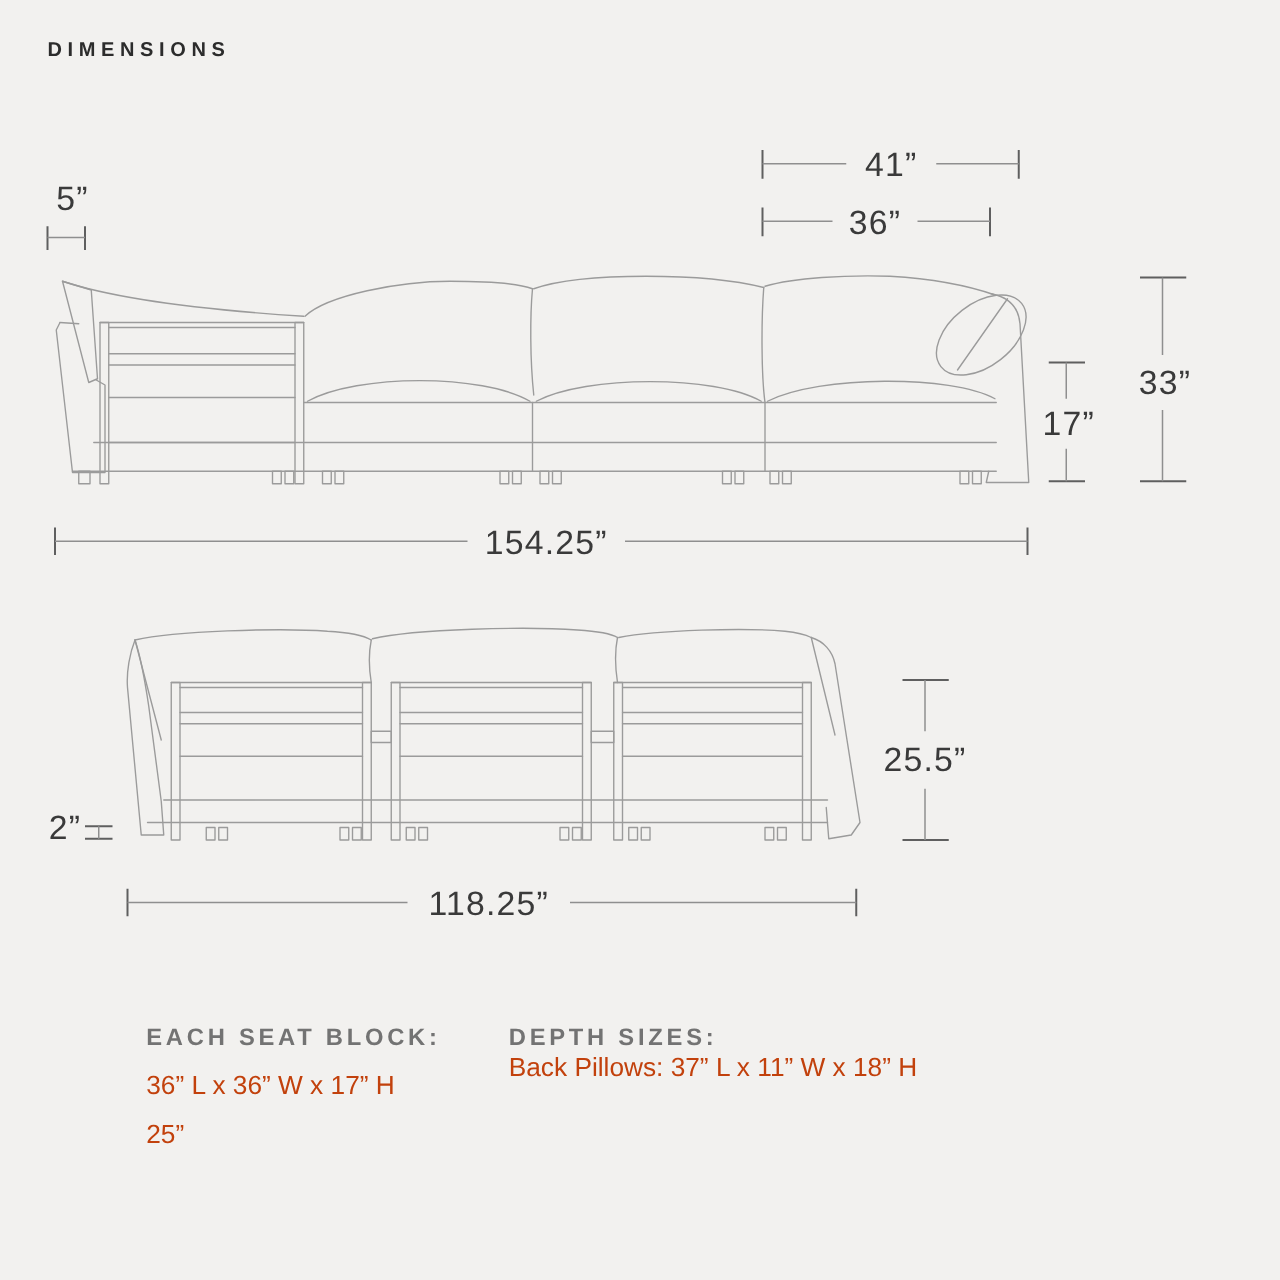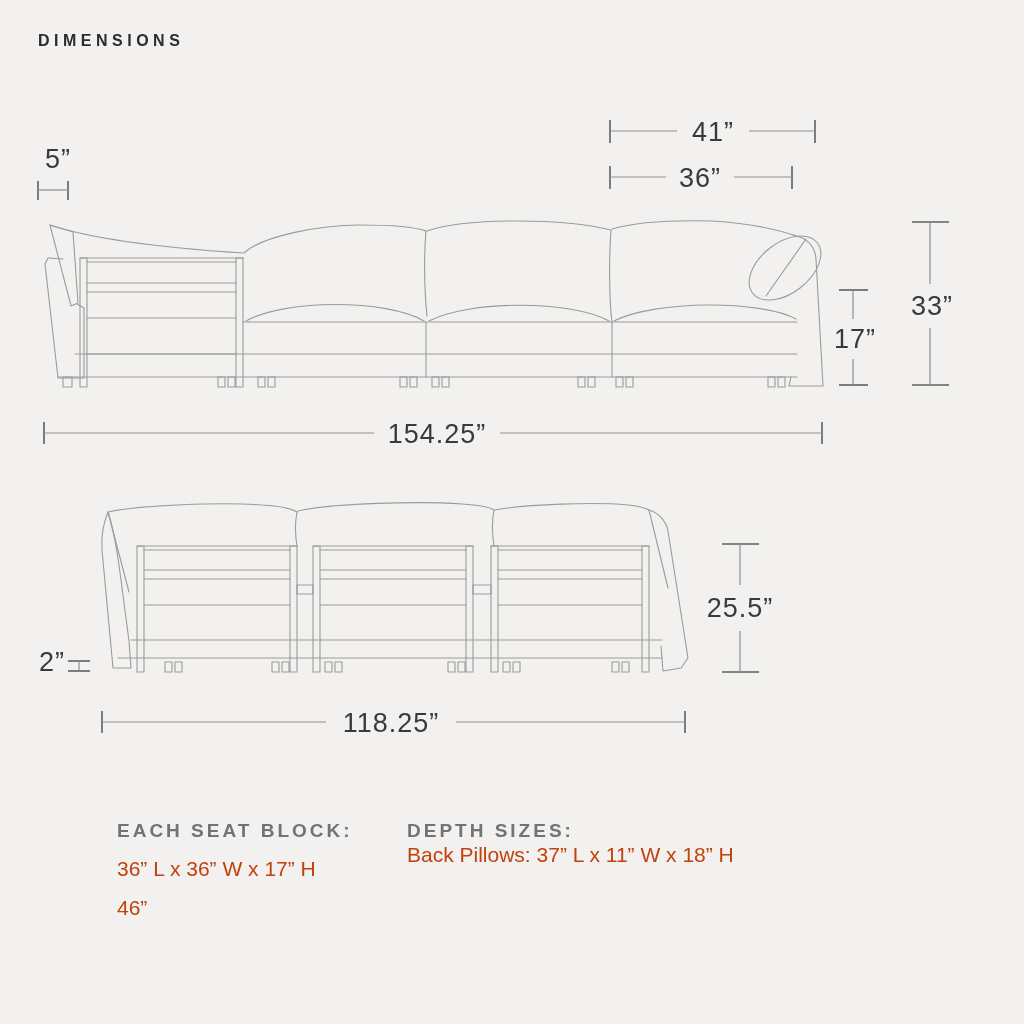--- a/index.html
+++ b/index.html
@@ -229,21 +229,21 @@
       <line class="tick" x1="685" y1="711" x2="685" y2="733"></line>
       <line x1="102" y1="722" x2="326" y2="722"></line>
       <line x1="456" y1="722" x2="685" y2="722"></line>
       <text class="dim" x="391" y="732">118.25”</text>
     </g>
   </svg>
 
   <div class="specs-col" id="seat-block-col">
     <h3>EACH SEAT BLOCK:</h3>
     <div class="val">36” L x 36” W x 17” H</div>
-    <div class="val">46”</div>
+    <div class="val">25”</div>
   </div>
 
   <div class="specs-col" id="pillow-col">
     <h3>DEPTH SIZES:</h3>
     <div class="val">Back Pillows: 37” L x 11” W x 18” H</div>
   </div>
 
 </div>
 
 </body></html>

